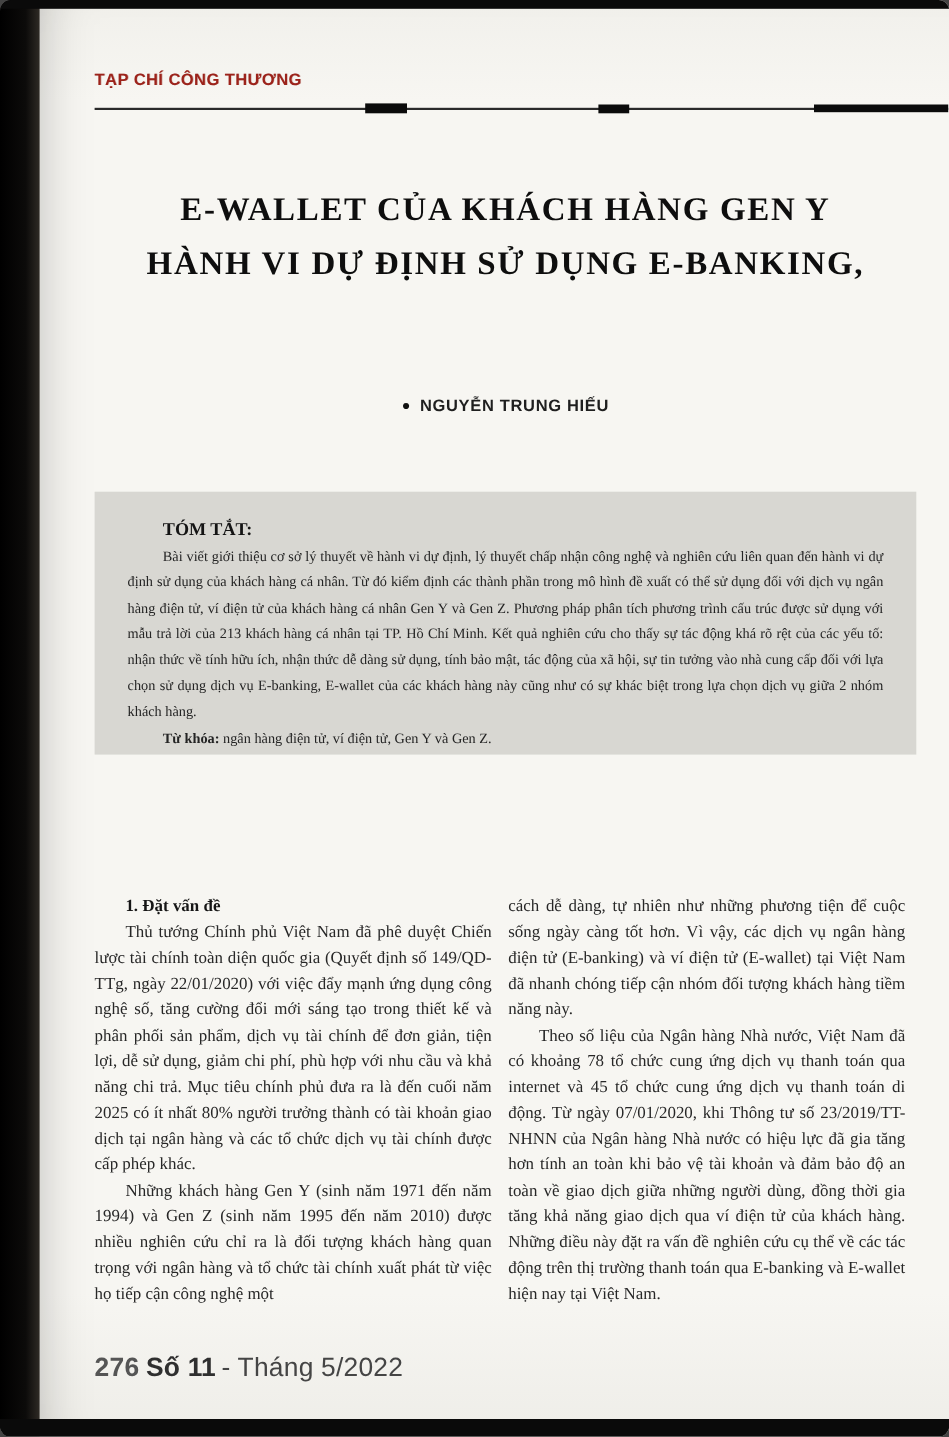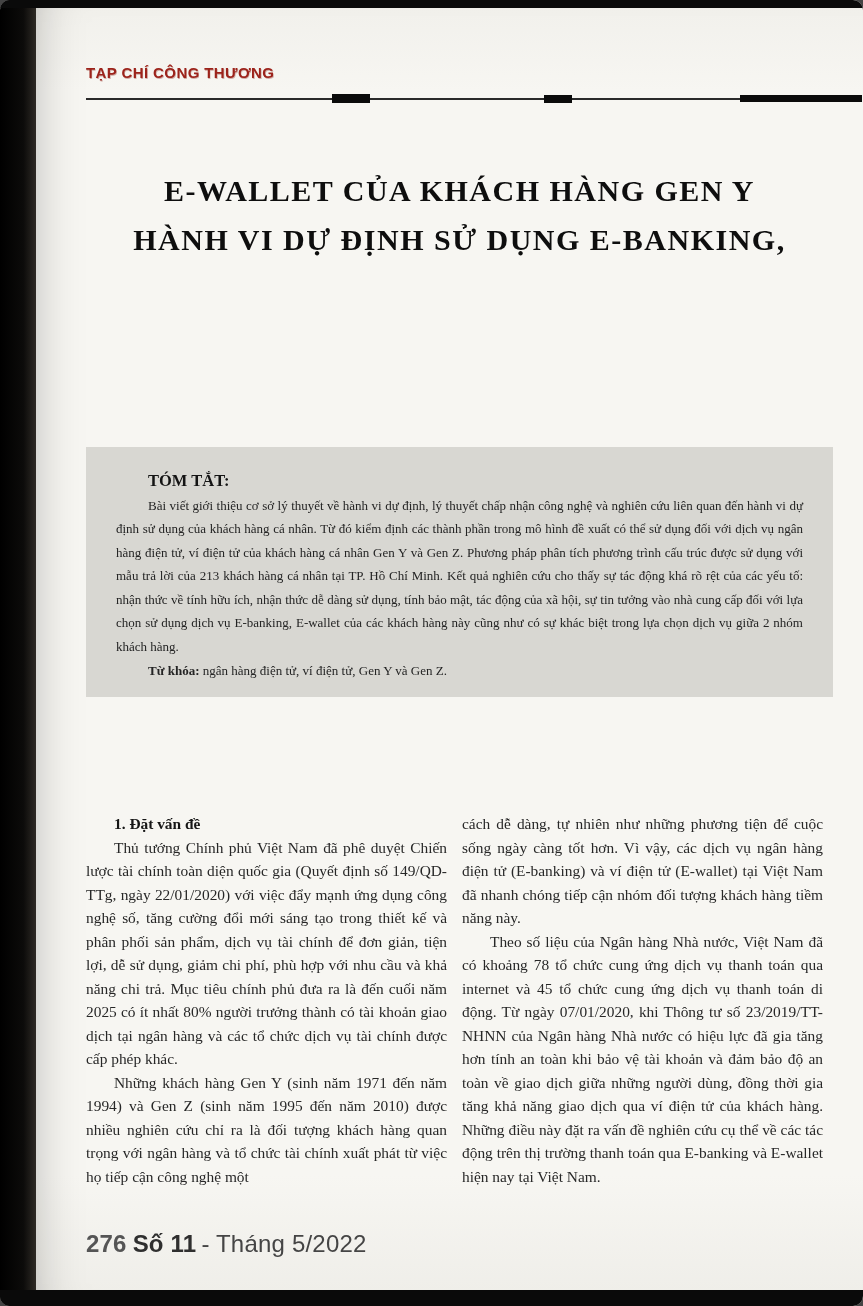--- a/index.html
+++ b/index.html
@@ -49,21 +49,21 @@
     font-family:"Liberation Sans", sans-serif;
     font-weight:700; font-size:15px; letter-spacing:0.6px;
     color:#1f1f1f;
   }
   .author .bullet { display:inline-block; margin-right:8px; font-size:13px; transform:translateY(-1px); color:#111; }
 
   
   .abstract {
     position:absolute; left:86px; top:447px; width:747px;
     box-sizing:border-box;
-    padding:22px 30px 14px 30px;
+    padding:22px 30px 3px 30px;
     background:#d8d7d2;
     color:#242424;
   }
   .abstract h2 {
     margin:0 0 1px 32px;
     font-size:16.5px; font-weight:700; line-height:23.5px;
     color:#141414;
   }
   .abstract p {
     margin:0;
@@ -108,20 +108,23 @@
     <span class="art art1"></span>
     <span class="art art2"></span>
     <span class="art art3"></span>
   </div>
 
   <div class="title">
     <div>E-WALLET CỦA KHÁCH HÀNG GEN Y</div>
     <div>HÀNH VI DỰ ĐỊNH SỬ DỤNG E-BANKING,</div>
   </div>
 
+  <div class="author">
+    <span class="bullet">●</span><span>NGUYỄN TRUNG HIẾU</span>
+  </div>
 
   <div class="abstract">
     <h2>TÓM TẮT:</h2>
     <p>Bài viết giới thiệu cơ sở lý thuyết về hành vi dự định, lý thuyết chấp nhận công nghệ và nghiên cứu liên quan đến hành vi dự định sử dụng của khách hàng cá nhân. Từ đó kiểm định các thành phần trong mô hình đề xuất có thể sử dụng đối với dịch vụ ngân hàng điện tử, ví điện tử của khách hàng cá nhân Gen Y và Gen Z. Phương pháp phân tích phương trình cấu trúc được sử dụng với mẫu trả lời của 213 khách hàng cá nhân tại TP. Hồ Chí Minh. Kết quả nghiên cứu cho thấy sự tác động khá rõ rệt của các yếu tố: nhận thức về tính hữu ích, nhận thức dễ dàng sử dụng, tính bảo mật, tác động của xã hội, sự tin tưởng vào nhà cung cấp đối với lựa chọn sử dụng dịch vụ E-banking, E-wallet của các khách hàng này cũng như có sự khác biệt trong lựa chọn dịch vụ giữa 2 nhóm khách hàng.</p>
     <p class="kw"><b>Từ khóa:</b><span> ngân hàng điện tử, ví điện tử, Gen Y và Gen Z.</span></p>
   </div>
 
   <div class="bodycols">
     <div class="col">
       <h3>1. Đặt vấn đề</h3>

